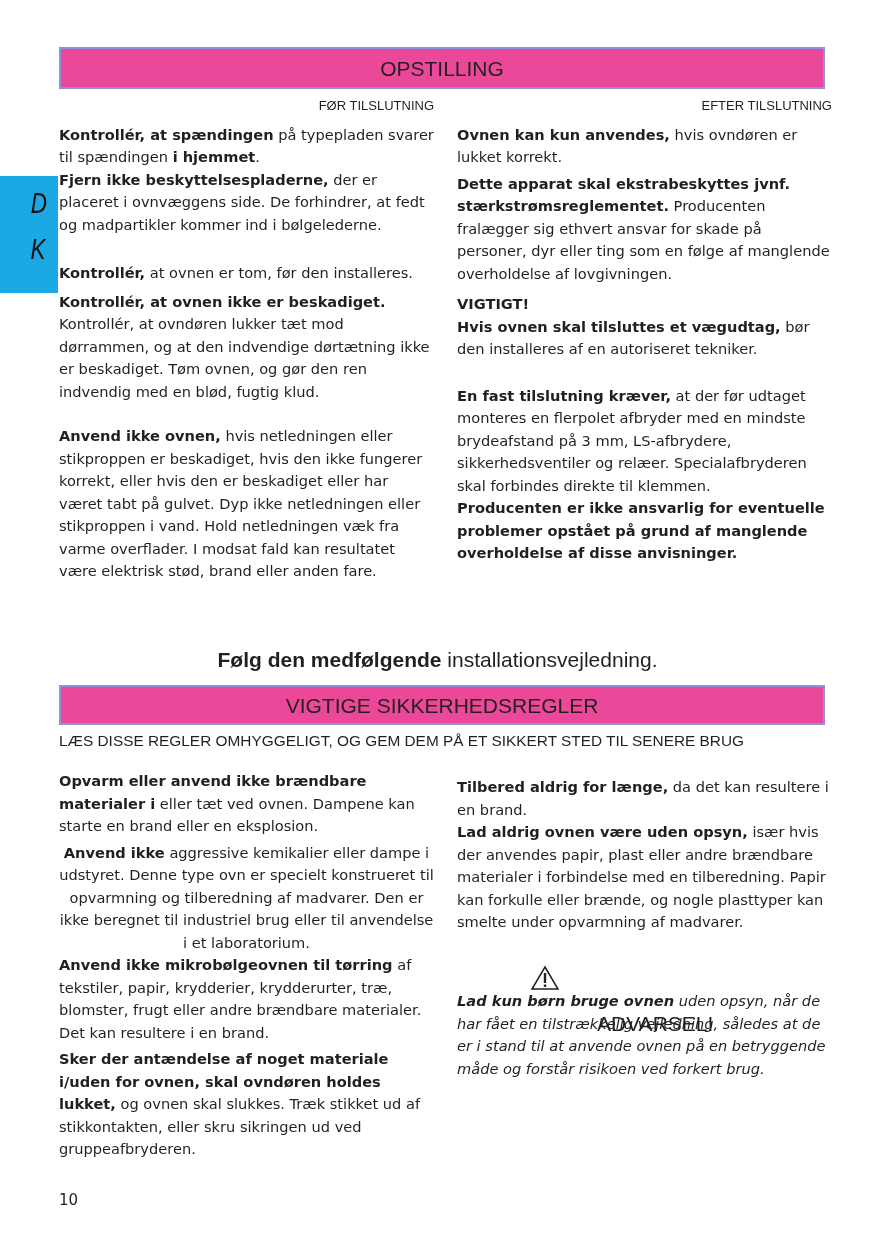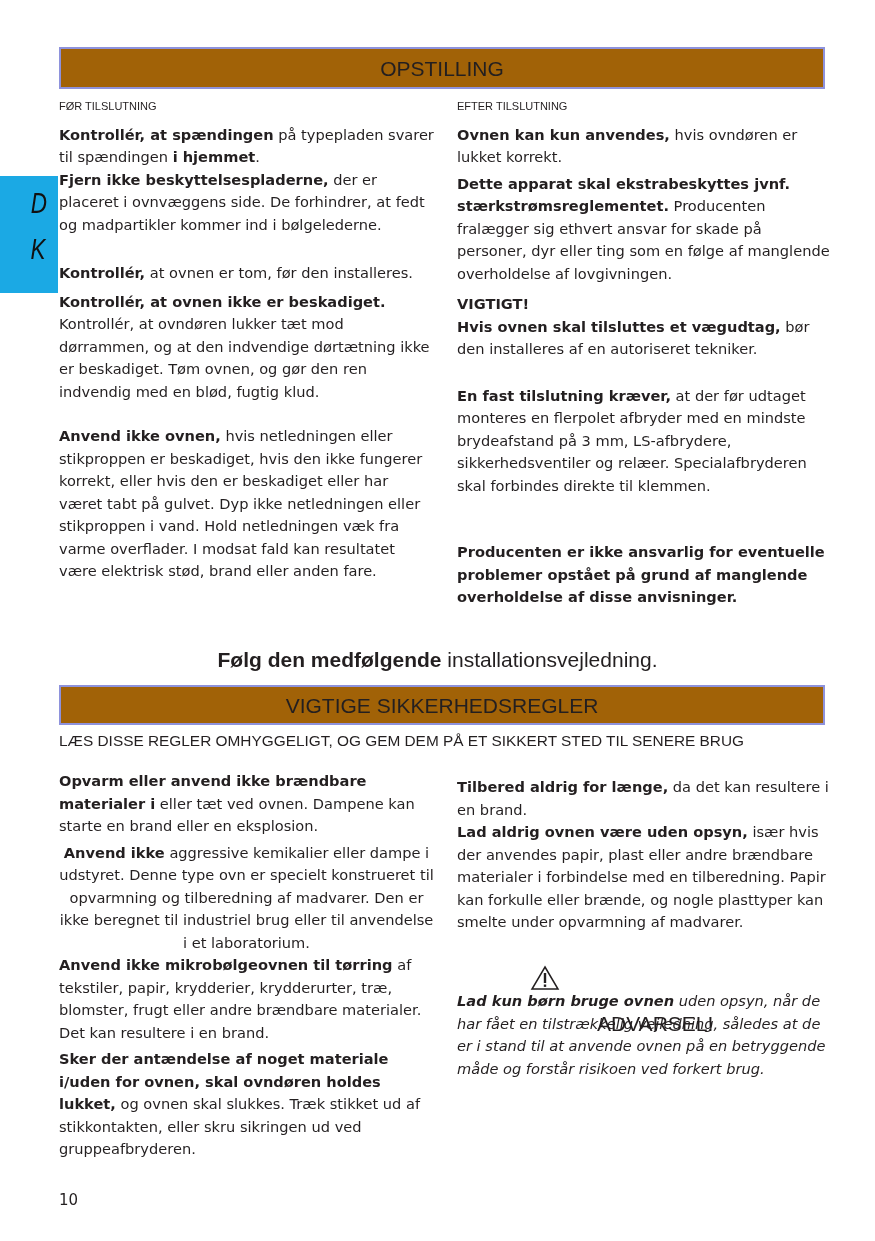--- a/index.html
+++ b/index.html
@@ -1,27 +1,27 @@
 <!DOCTYPE html>
 <html><head>
 <meta charset="utf-8">
 <style>
   html, body { margin:0; padding:0; }
   body { width:875px; height:1241px; background:#ffffff; position:relative; overflow:hidden;
          font-family:"DejaVu Sans", sans-serif; color:#231f20; }
-  .band { position:absolute; left:59px; width:766px; background:#a16207; border:2px solid #8e92dc;
+  .band { position:absolute; left:59px; width:766px; background:#ec4899; border:2px solid #8e92dc;
           box-sizing:border-box; text-align:center; color:#231f20; font-family:"Liberation Sans", sans-serif; }
   #band1 { top:47px; height:42px; font-size:21px; line-height:40px; }
   #band2 { top:685px; height:40px; font-size:21px; line-height:38px; }
   .dk { position:absolute; left:0; top:176px; width:58px; height:117px; background:#1ba9e4; }
   .dk span { position:absolute; left:28px; font-family:"Liberation Sans", sans-serif; font-style:italic;
              font-size:30px; color:#111; transform:scaleX(0.75); }
   .col { position:absolute; font-size:14.6px; line-height:22.5px; }
   .col p { margin:0; }
-  .sub { font-family:"Liberation Sans", sans-serif; font-size:11px; color:#231f20; }
+  .sub { font-family:"Liberation Sans", sans-serif; font-size:13px; color:#231f20;text-align:right; }
   b { font-weight:bold; }
   .centerline { position:absolute; left:0; width:875px; top:648px; text-align:center;
                 font-family:"Liberation Sans", sans-serif; font-size:21px; }
   .readme { position:absolute; left:59px; top:732px; font-family:"Liberation Sans", sans-serif; font-size:15.4px; }
   .warn { position:absolute; left:530px; top:965px; width:30px; height:26px; }
   .advtitle { position:absolute; left:597px; top:968px; font-family:"Liberation Sans", sans-serif; font-size:21px;margin-top:44px; }
   .italic { font-style:italic; }
   .pagenum { position:absolute; left:59px; top:1191px; font-size:15px;text-align:center; }
 </style>
 </head>
@@ -42,21 +42,21 @@
   <p style="margin-bottom:22px;"><b>Kontrollér, at ovnen ikke er beskadiget.</b><span> Kontrollér, at ovndøren lukker tæt mod dørrammen, og at den indvendige dørtætning ikke er beskadiget. Tøm ovnen, og gør den ren indvendig med en blød, fugtig klud.</span></p>
   <p><b>Anvend ikke ovnen,</b><span> hvis netledningen eller stikproppen er beskadiget, hvis den ikke fungerer korrekt, eller hvis den er beskadiget eller har været tabt på gulvet. Dyp ikke netledningen eller stikproppen i vand. Hold netledningen væk fra varme overflader. I modsat fald kan resultatet være elektrisk stød, brand eller anden fare.</span></p>
 </div>
 
 <div class="col" style="left:457px; top:95px; width:375px;">
   <p class="sub" style="margin-bottom:6px;">EFTER TILSLUTNING</p>
   <p style="margin-bottom:4px;"><b>Ovnen kan kun anvendes,</b><span> hvis ovndøren er lukket korrekt.</span></p>
   <p style="margin-bottom:8px;"><b>Dette apparat skal ekstrabeskyttes jvnf. stærkstrømsreglementet.</b><span> Producenten fralægger sig ethvert ansvar for skade på personer, dyr eller ting som en følge af manglende overholdelse af lovgivningen.</span></p>
   <p style="margin-bottom:0;"><b>VIGTIGT!</b></p>
   <p style="margin-bottom:24px;"><b>Hvis ovnen skal tilsluttes et vægudtag,</b><span> bør den installeres af en autoriseret tekniker.</span></p>
-  <p style="margin-bottom:44px;"><b>En fast tilslutning kræver,</b><span> at der før udtaget monteres en flerpolet afbryder med en mindste brydeafstand på 3 mm, LS-afbrydere, sikkerhedsventiler og relæer. Specialafbryderen skal forbindes direkte til klemmen.</span></p>
+  <p style=""><b>En fast tilslutning kræver,</b><span> at der før udtaget monteres en flerpolet afbryder med en mindste brydeafstand på 3 mm, LS-afbrydere, sikkerhedsventiler og relæer. Specialafbryderen skal forbindes direkte til klemmen.</span></p>
   <p><b>Producenten er ikke ansvarlig for eventuelle problemer opstået på grund af manglende overholdelse af disse anvisninger.</b></p>
 </div>
 
 <div class="centerline"><b>Følg den medfølgende</b><span> installationsvejledning.</span></div>
 
 <div class="band" id="band2">VIGTIGE SIKKERHEDSREGLER</div>
 <div class="readme">LÆS DISSE REGLER OMHYGGELIGT, OG GEM DEM PÅ ET SIKKERT STED TIL SENERE BRUG</div>
 
 <div class="col" style="left:59px; top:770px; width:375px;">
   <p style="margin-bottom:4px;"><b>Opvarm eller anvend ikke brændbare materialer i</b><span> eller tæt ved ovnen. Dampene kan starte en brand eller en eksplosion.</span></p>

